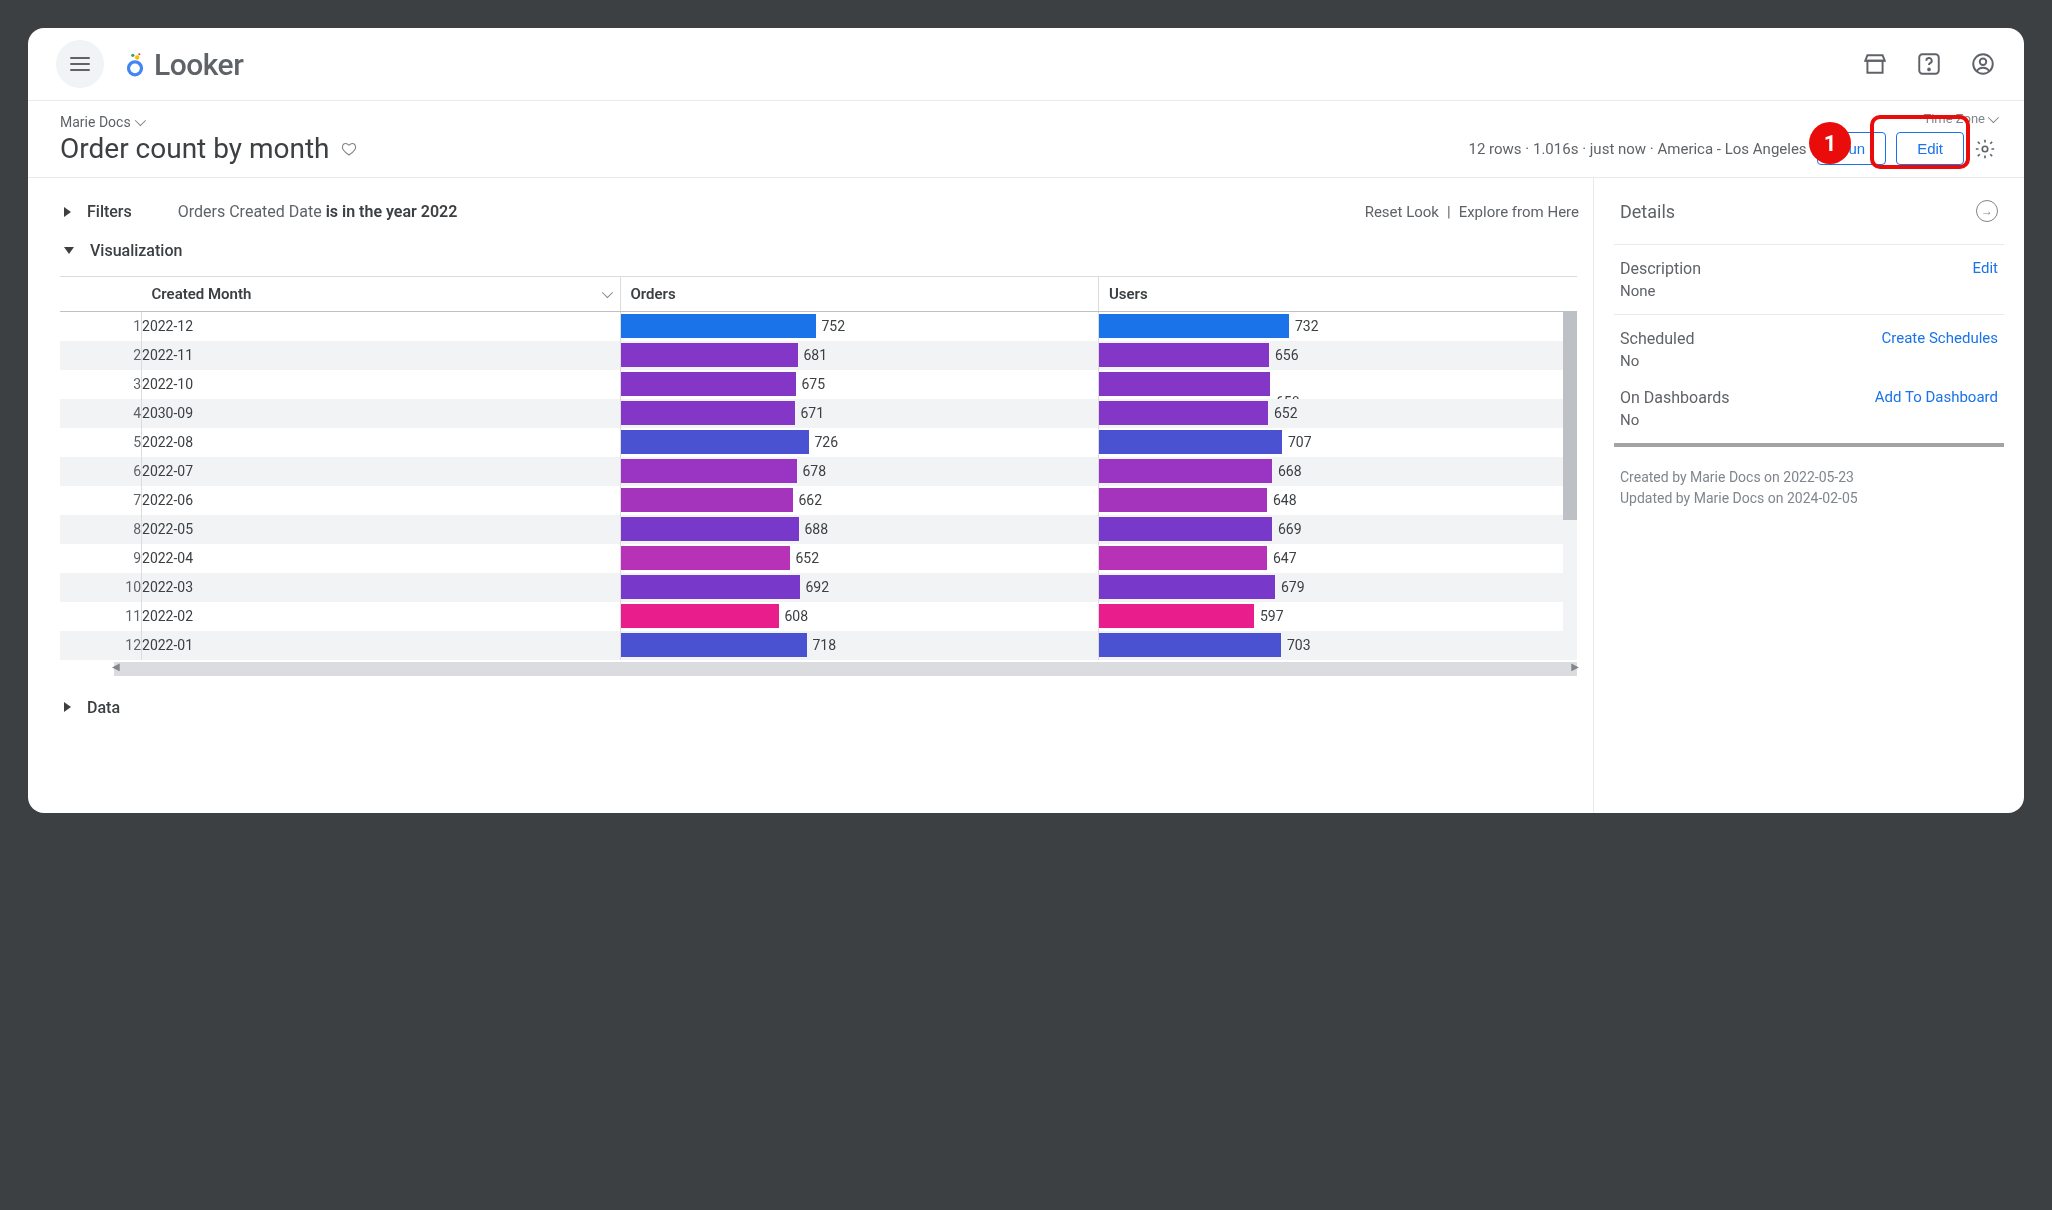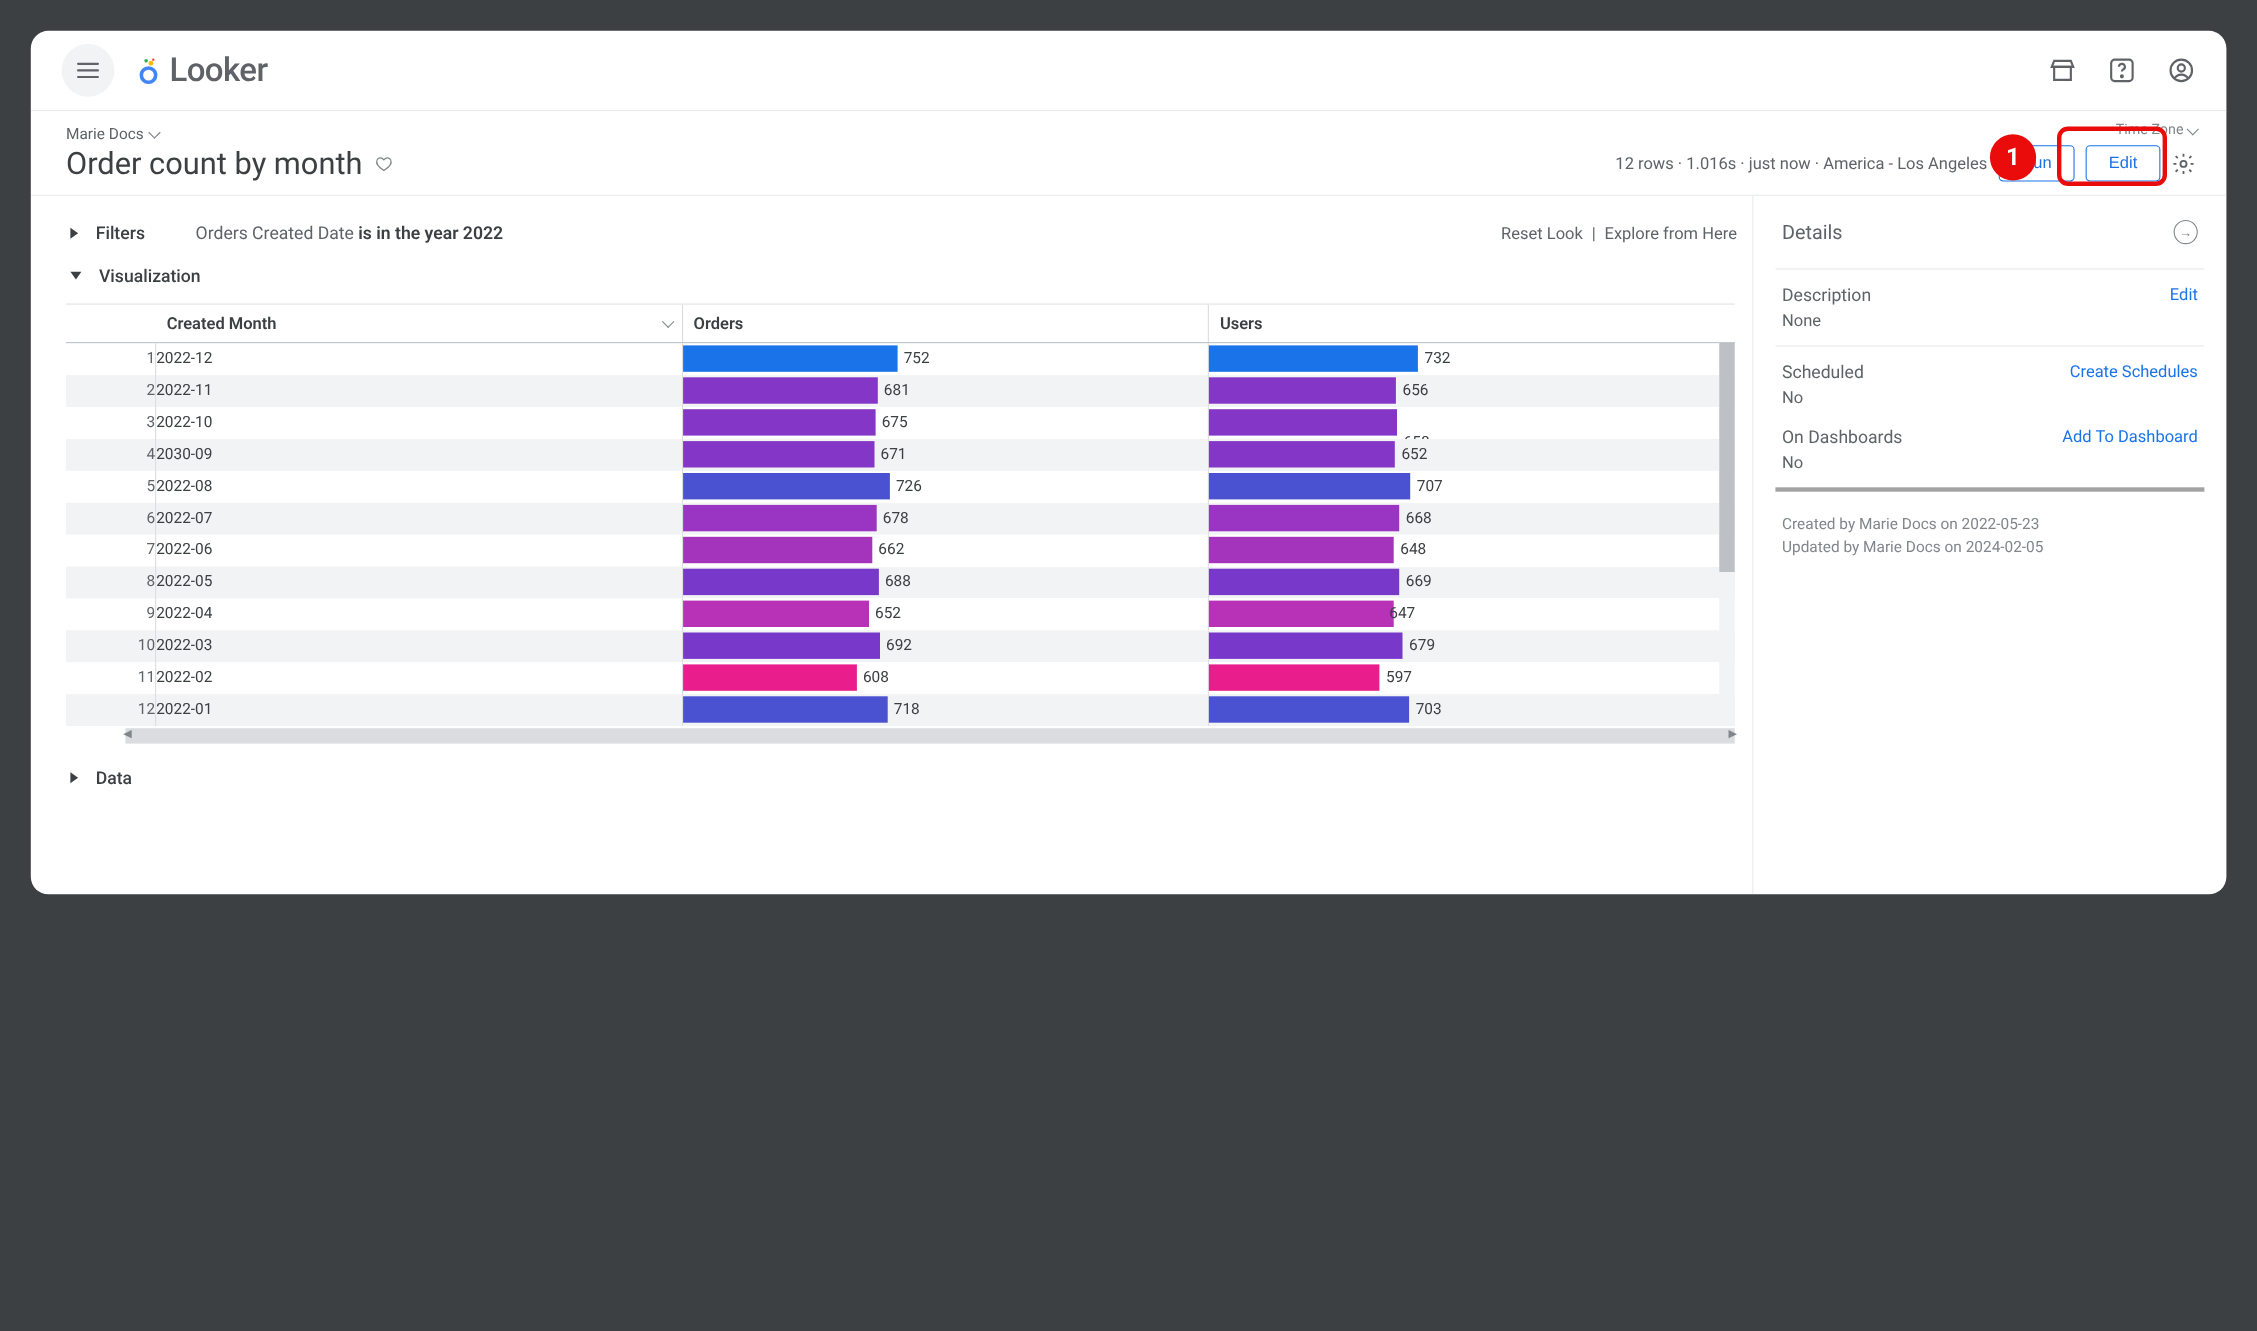--- a/index.html
+++ b/index.html
@@ -381,21 +381,21 @@
     <td class="month-cell">2022-04</td>
     <td class="bar-cell">
       <div class="bar-inner">
         <div class="bar-fill" style="width:169px;background:#b732b7;"></div>
         <span class="bar-label" style="left:175px;">652</span>
       </div>
     </td>
     <td class="bar-cell" style="border-right:none;">
       <div class="bar-inner">
         <div class="bar-fill" style="width:168px;background:#b732b7;"></div>
-        <span class="bar-label" style="left:164px;">647</span>
+        <span class="bar-label" style="left:174px;">647</span>
       </div>
     </td>
               </tr>
               <tr>
     <td class="rn-cell">10</td>
     <td class="month-cell">2022-03</td>
     <td class="bar-cell">
       <div class="bar-inner">
         <div class="bar-fill" style="width:179px;background:#7839ca;"></div>
         <span class="bar-label" style="left:185px;">692</span>

